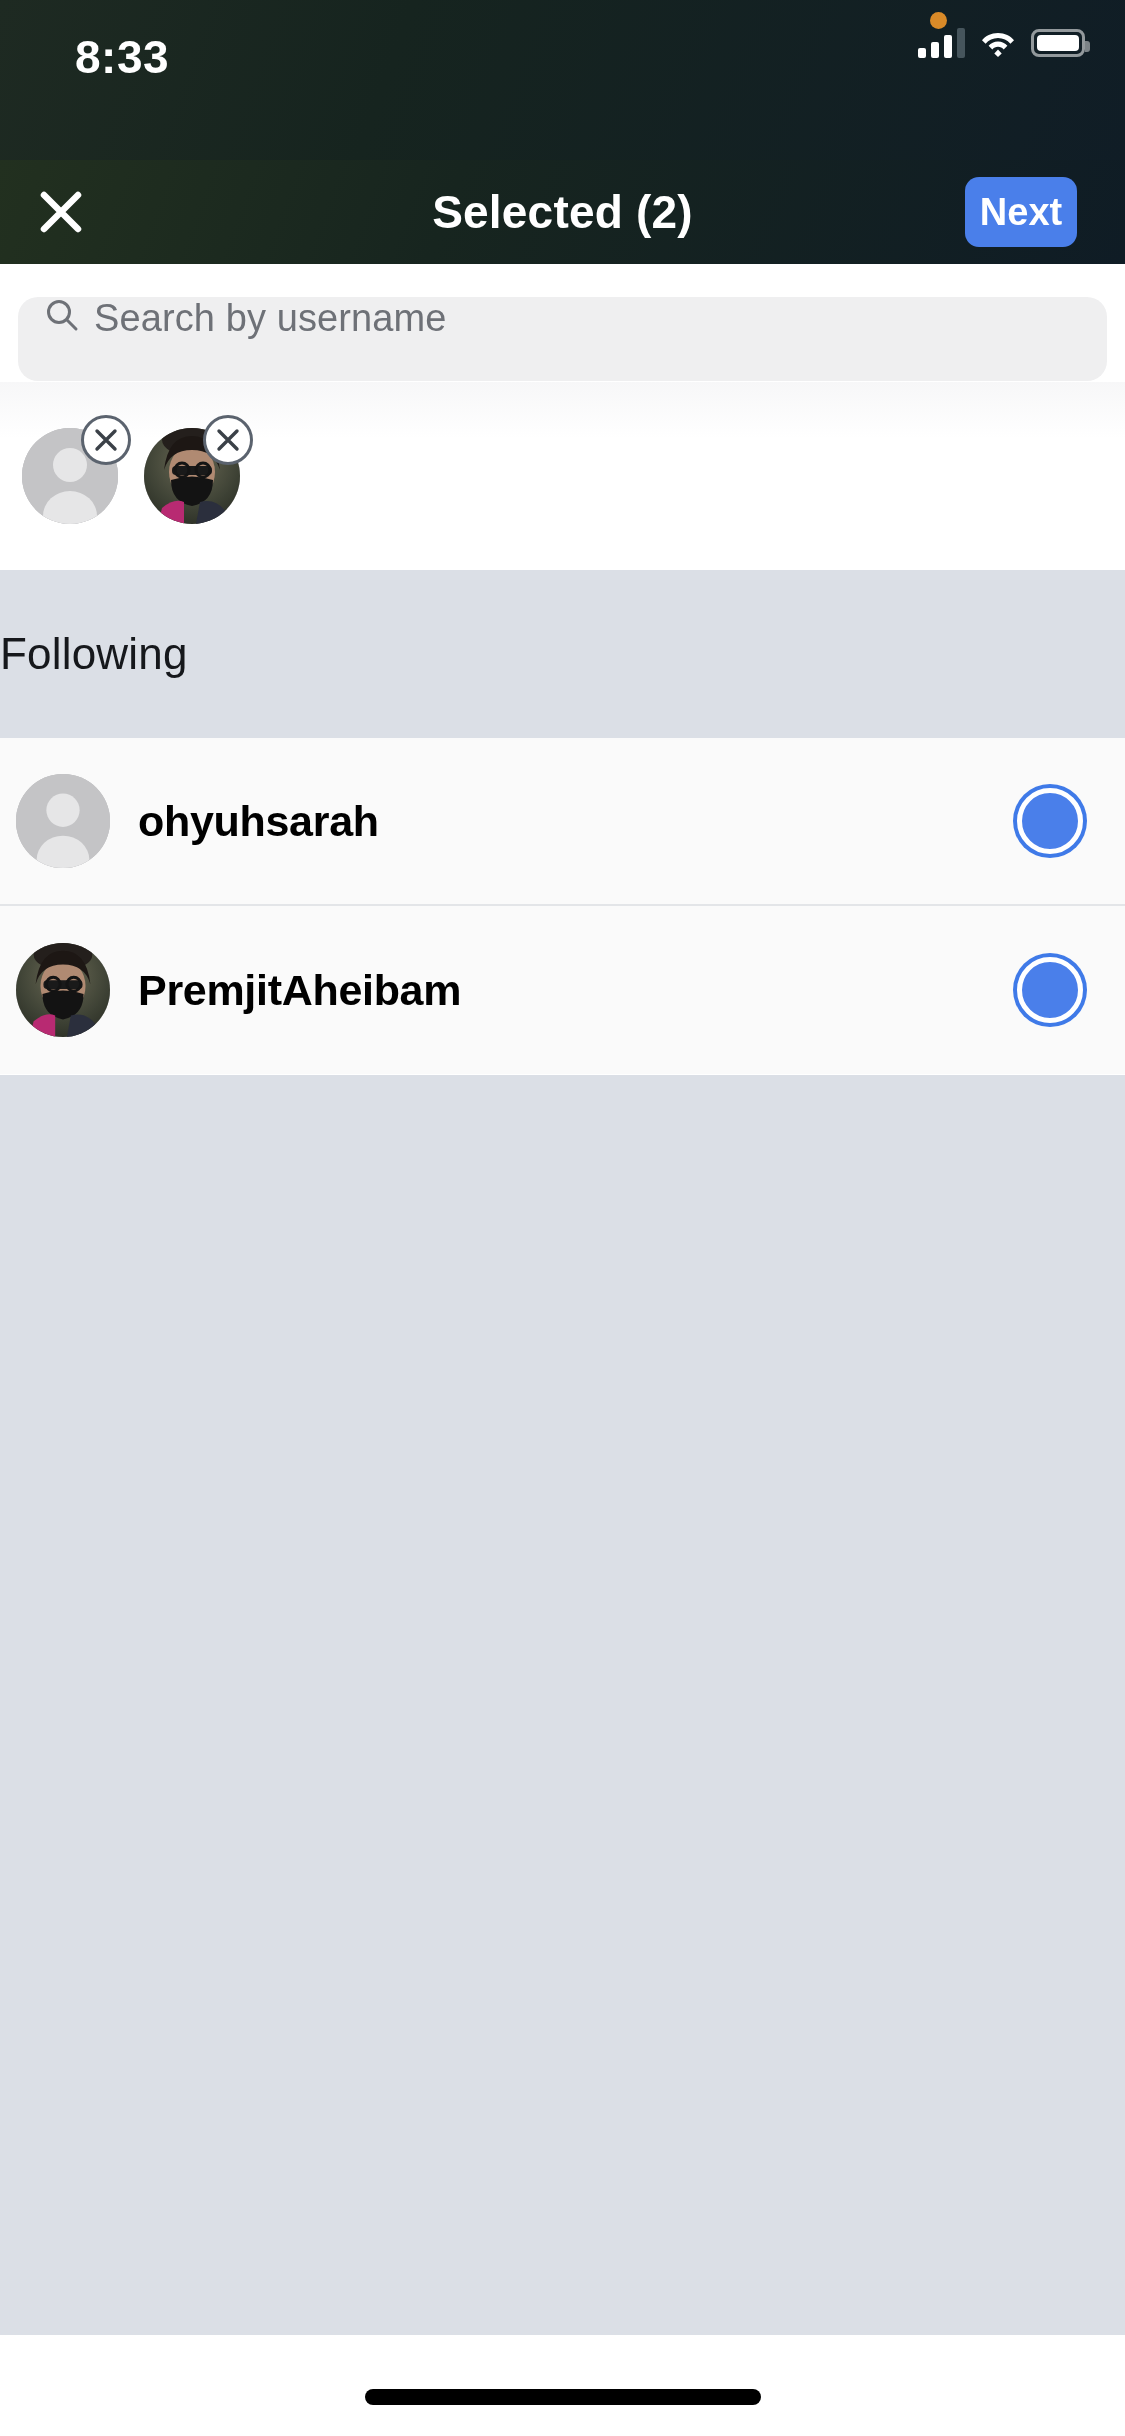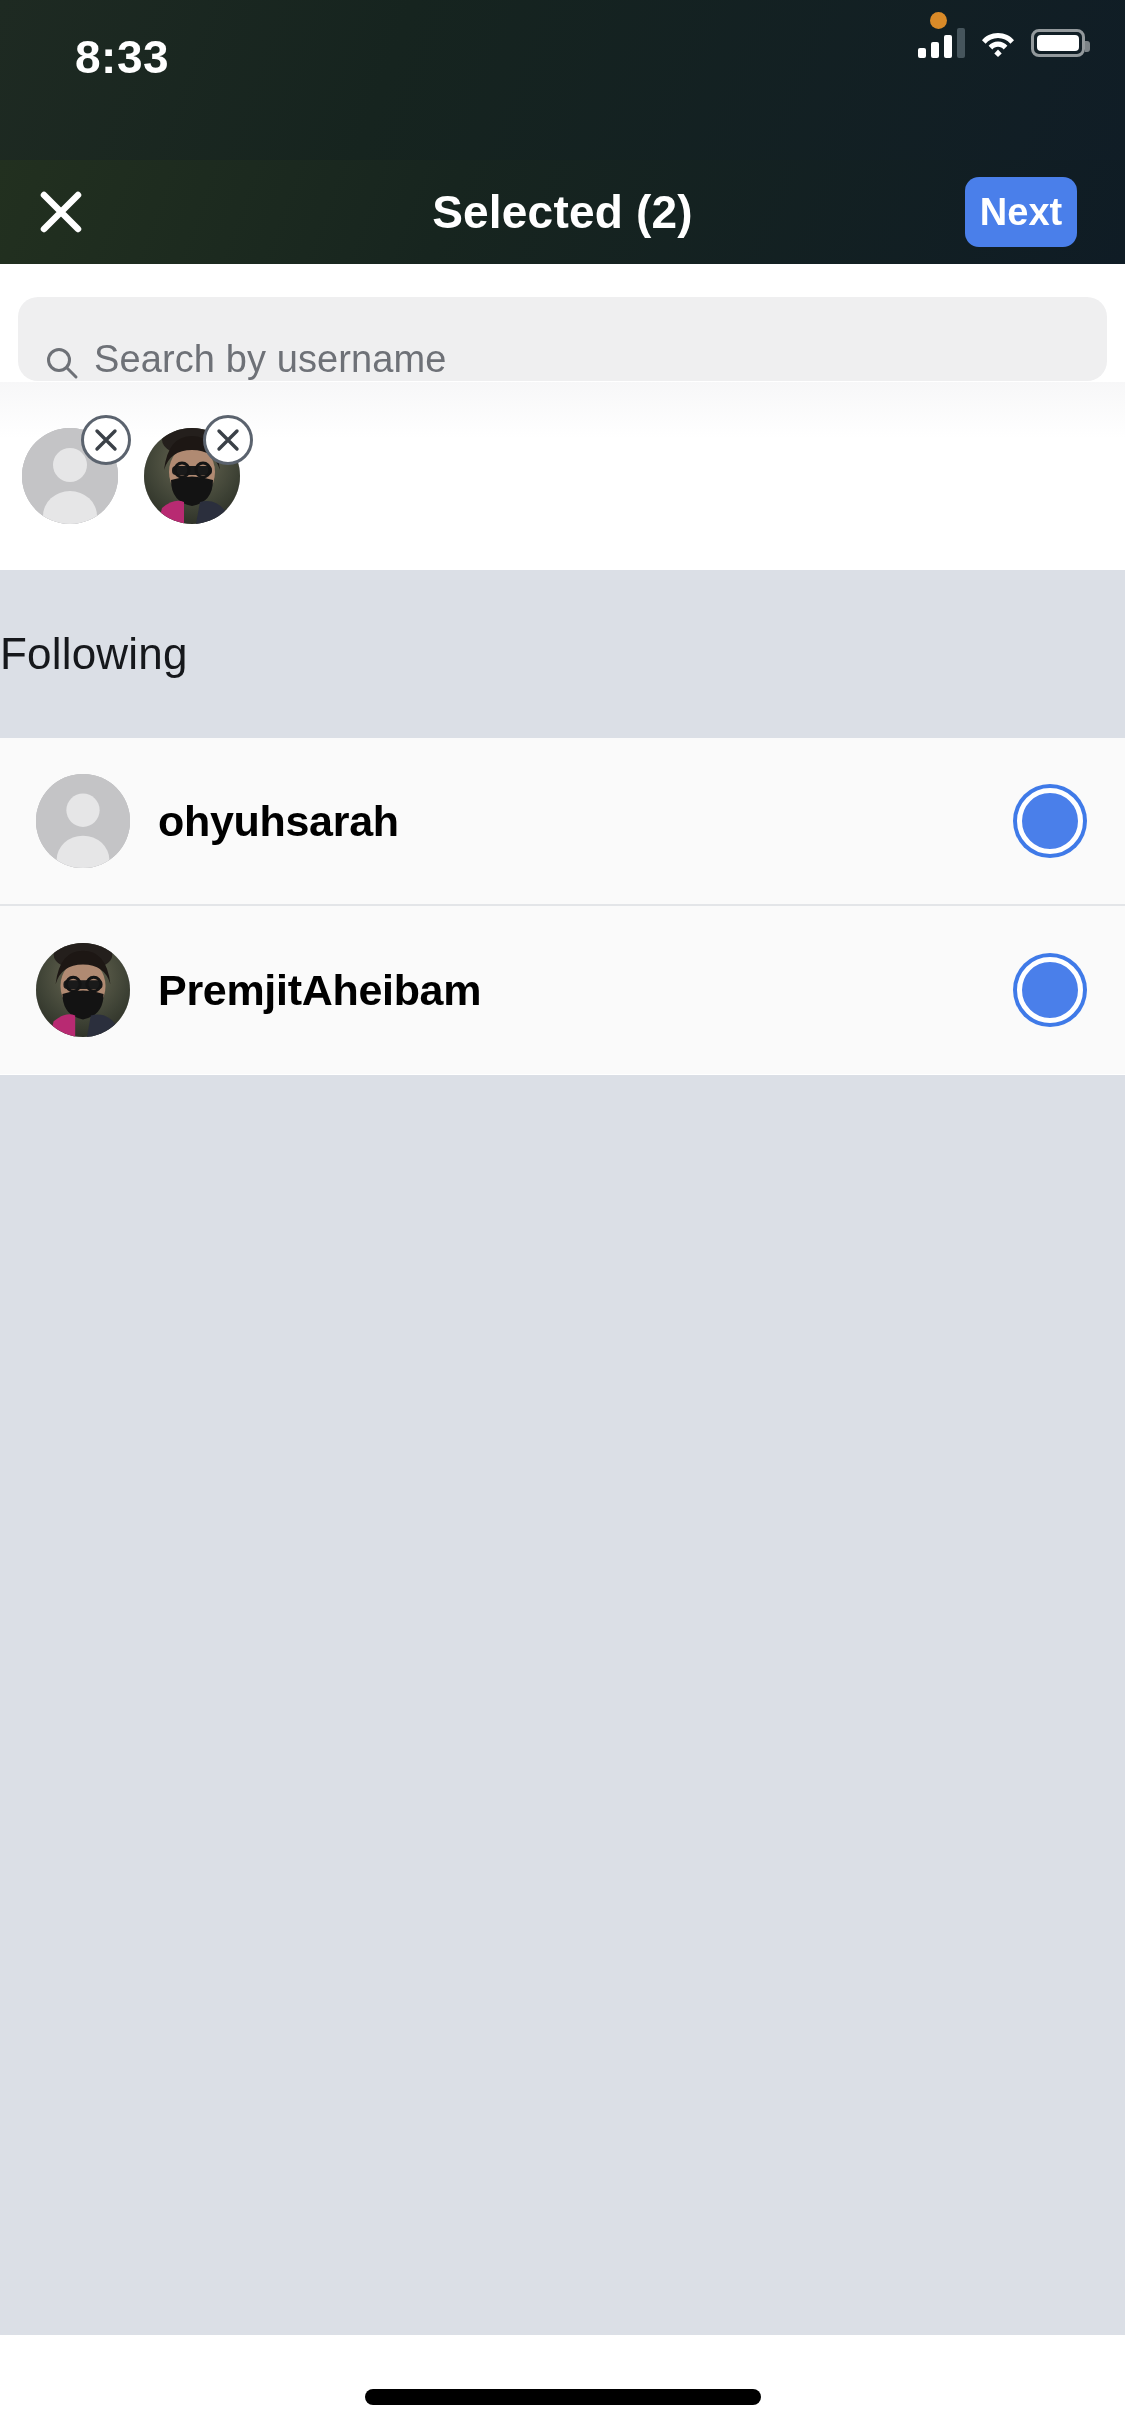--- a/index.html
+++ b/index.html
@@ -66,21 +66,21 @@
     font-family:"Liberation Sans", sans-serif;
     font-size:38px; font-weight:700; color:#ffffff; cursor:pointer;
   }
 
   
   .search-wrap {
     position:absolute; top:264px; left:0; width:1125px; height:118px; background:#ffffff;
   }
   .search-field {
     position:absolute; left:18px; top:33px; width:1089px; height:84px;
-    background:#efeff0; border-radius:20px; display:flex; align-items:flex-end; padding-left:26px;
+    background:#efeff0; border-radius:20px; display:flex; align-items:flex-start; padding-left:26px;
   }
   .search-field svg { width:36px; height:36px; flex:none; }
   .search-ph {
     margin-left:14px; font-size:38px; color:#6e7177; letter-spacing:0.1px;
   }
 
   
   .chips-row {
     position:absolute; top:382px; left:0; width:1125px; height:188px;
     background:linear-gradient(#f7f7f8 0%,#ffffff 30%,#ffffff 100%);
@@ -103,21 +103,21 @@
   .section-header {
     position:absolute; top:570px; left:0; width:1125px; height:168px;
     background:#dbdfe6; display:flex; align-items:center; 
   }
   .section-header .label { font-size:44px; color:#16181c; font-weight:400; letter-spacing:0.2px; }
 
   
   .list { position:absolute; top:738px; left:0; width:1125px; }
   .user-row {
     position:relative; width:1125px; height:168px; background:#fafafa;
-    display:flex; align-items:center; padding:0 42px 0 36px;
+    display:flex; align-items:center; padding:0 42px 0 16px;
     border-bottom:2px solid #e3e5e8; cursor:pointer;
   }
   .user-row:last-child { border-bottom:none; }
   .user-row .avatar {
     width:94px; height:94px; border-radius:50%; overflow:hidden; flex:none; background:#c4c4c6;
   }
   .user-row .uname {
     margin-left:28px; font-size:43px; font-weight:700; color:#000000; letter-spacing:-0.3px; flex:1;
   }
   .select-dot {

